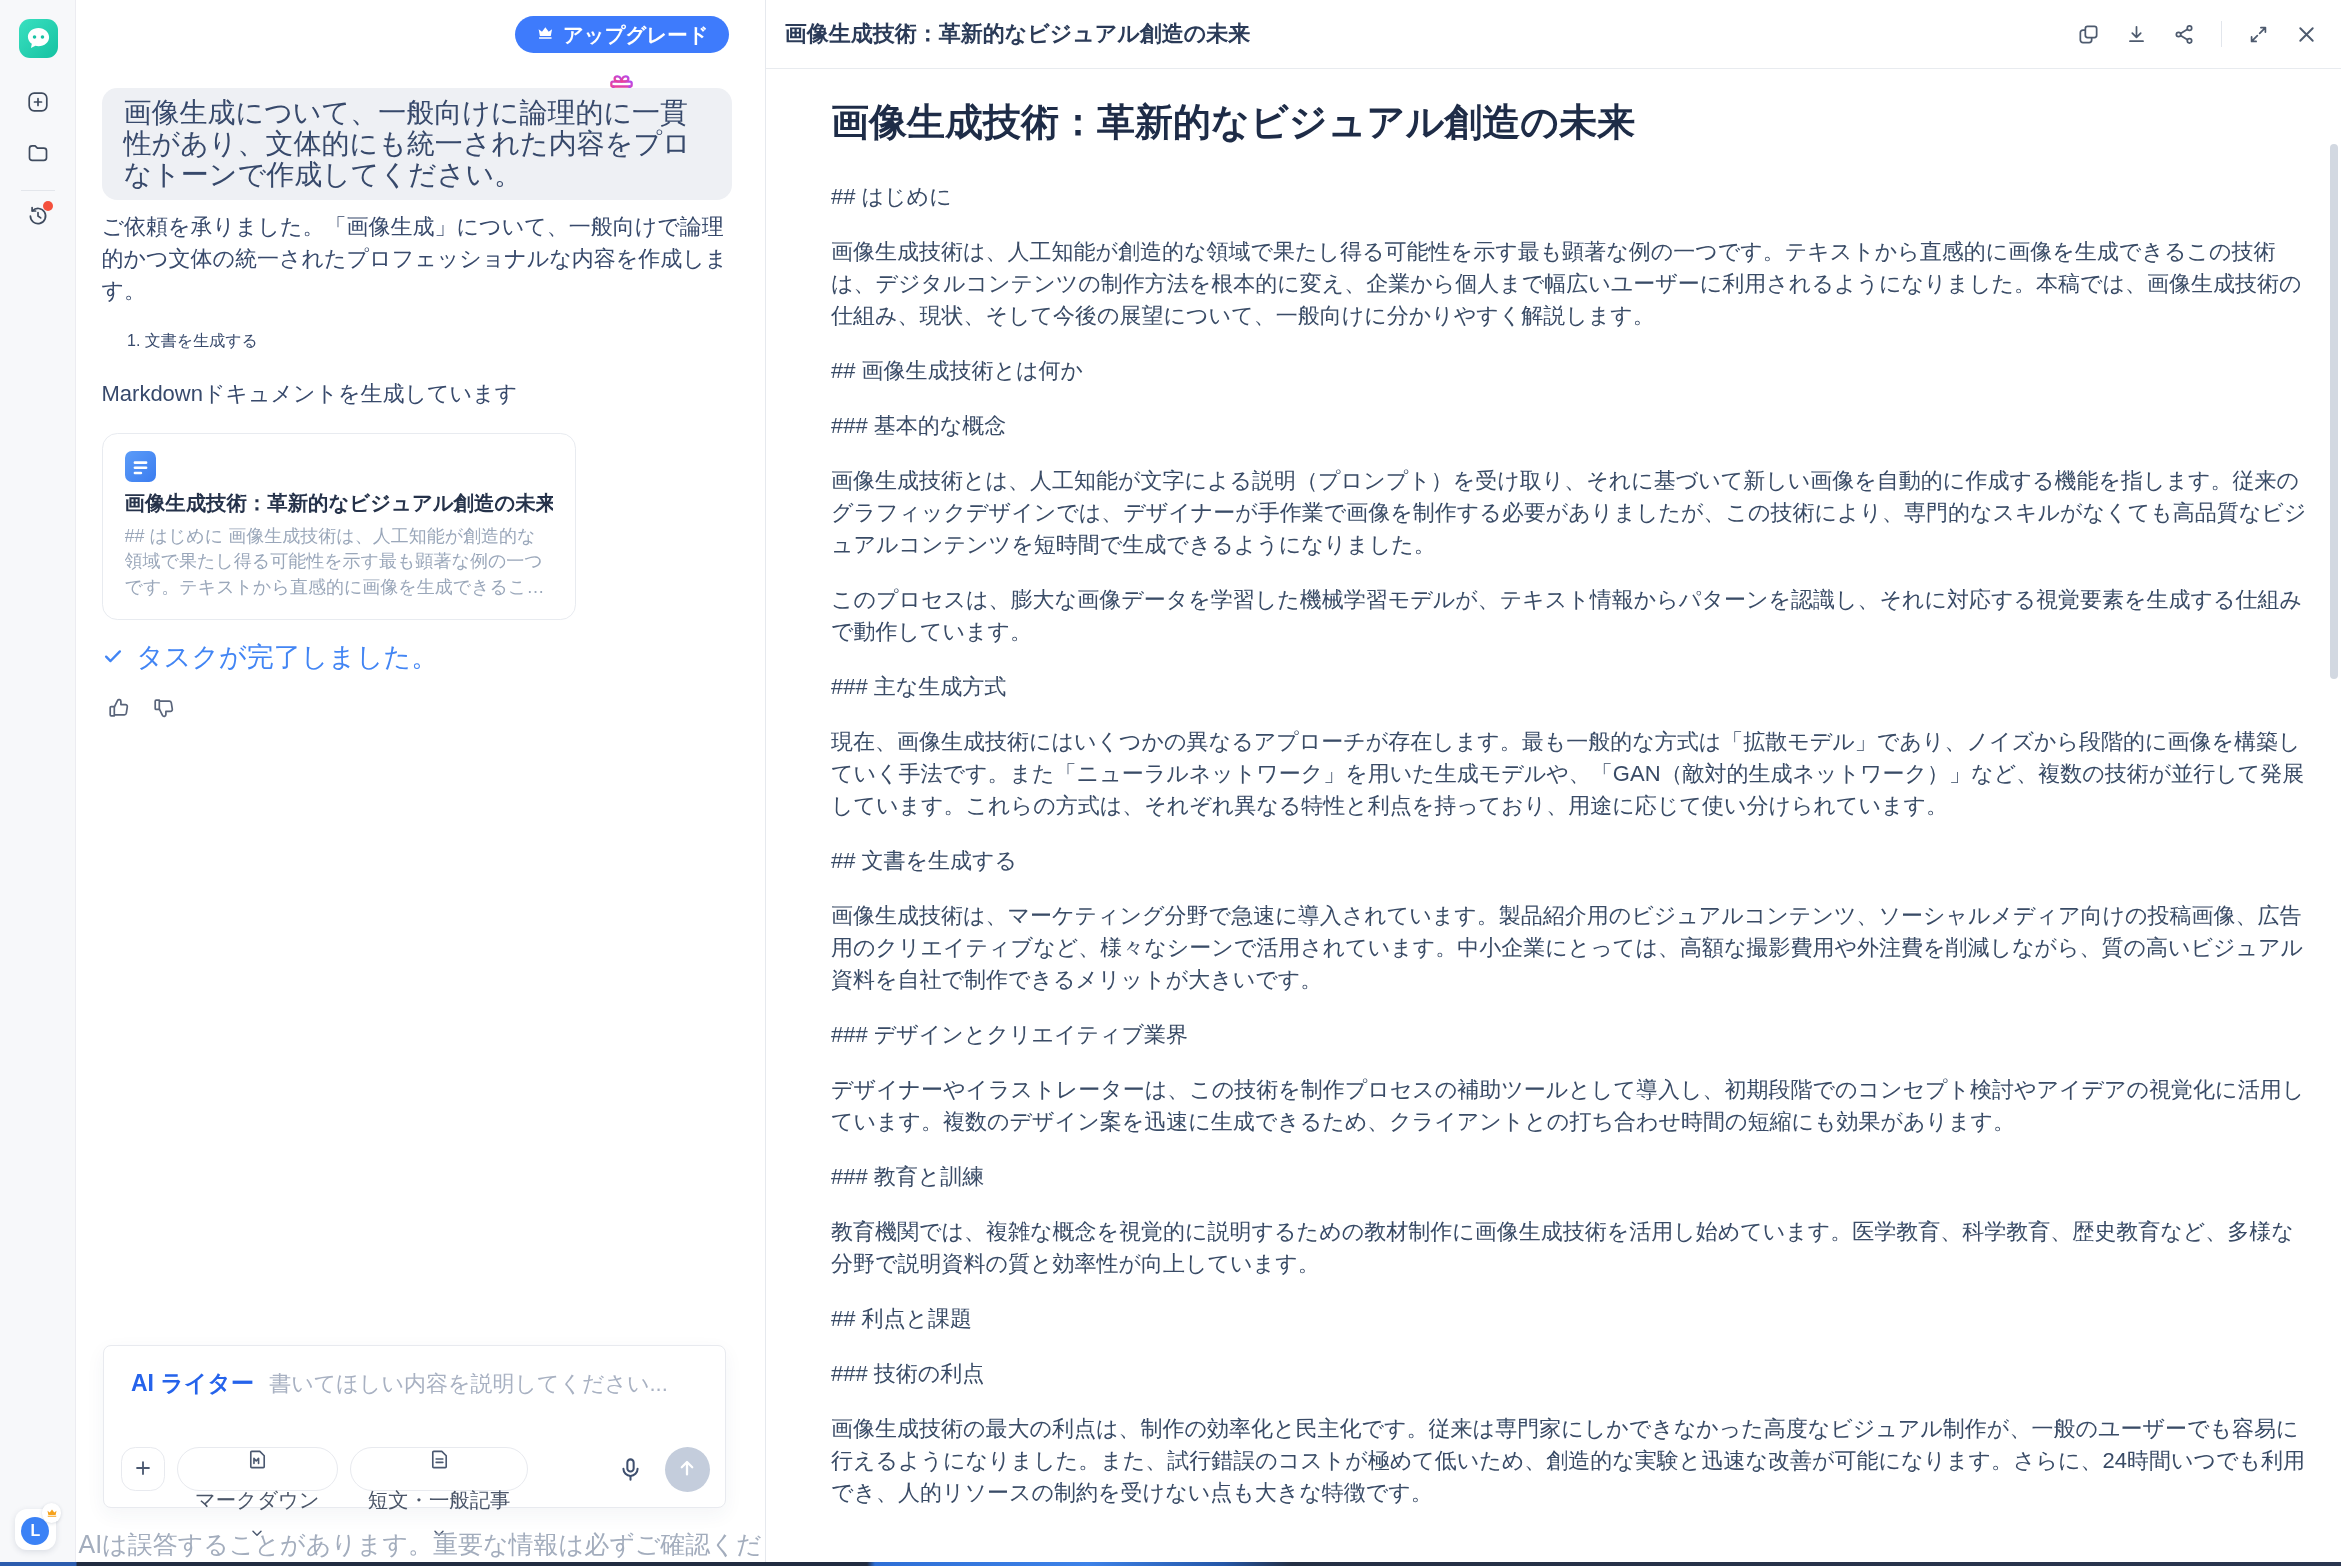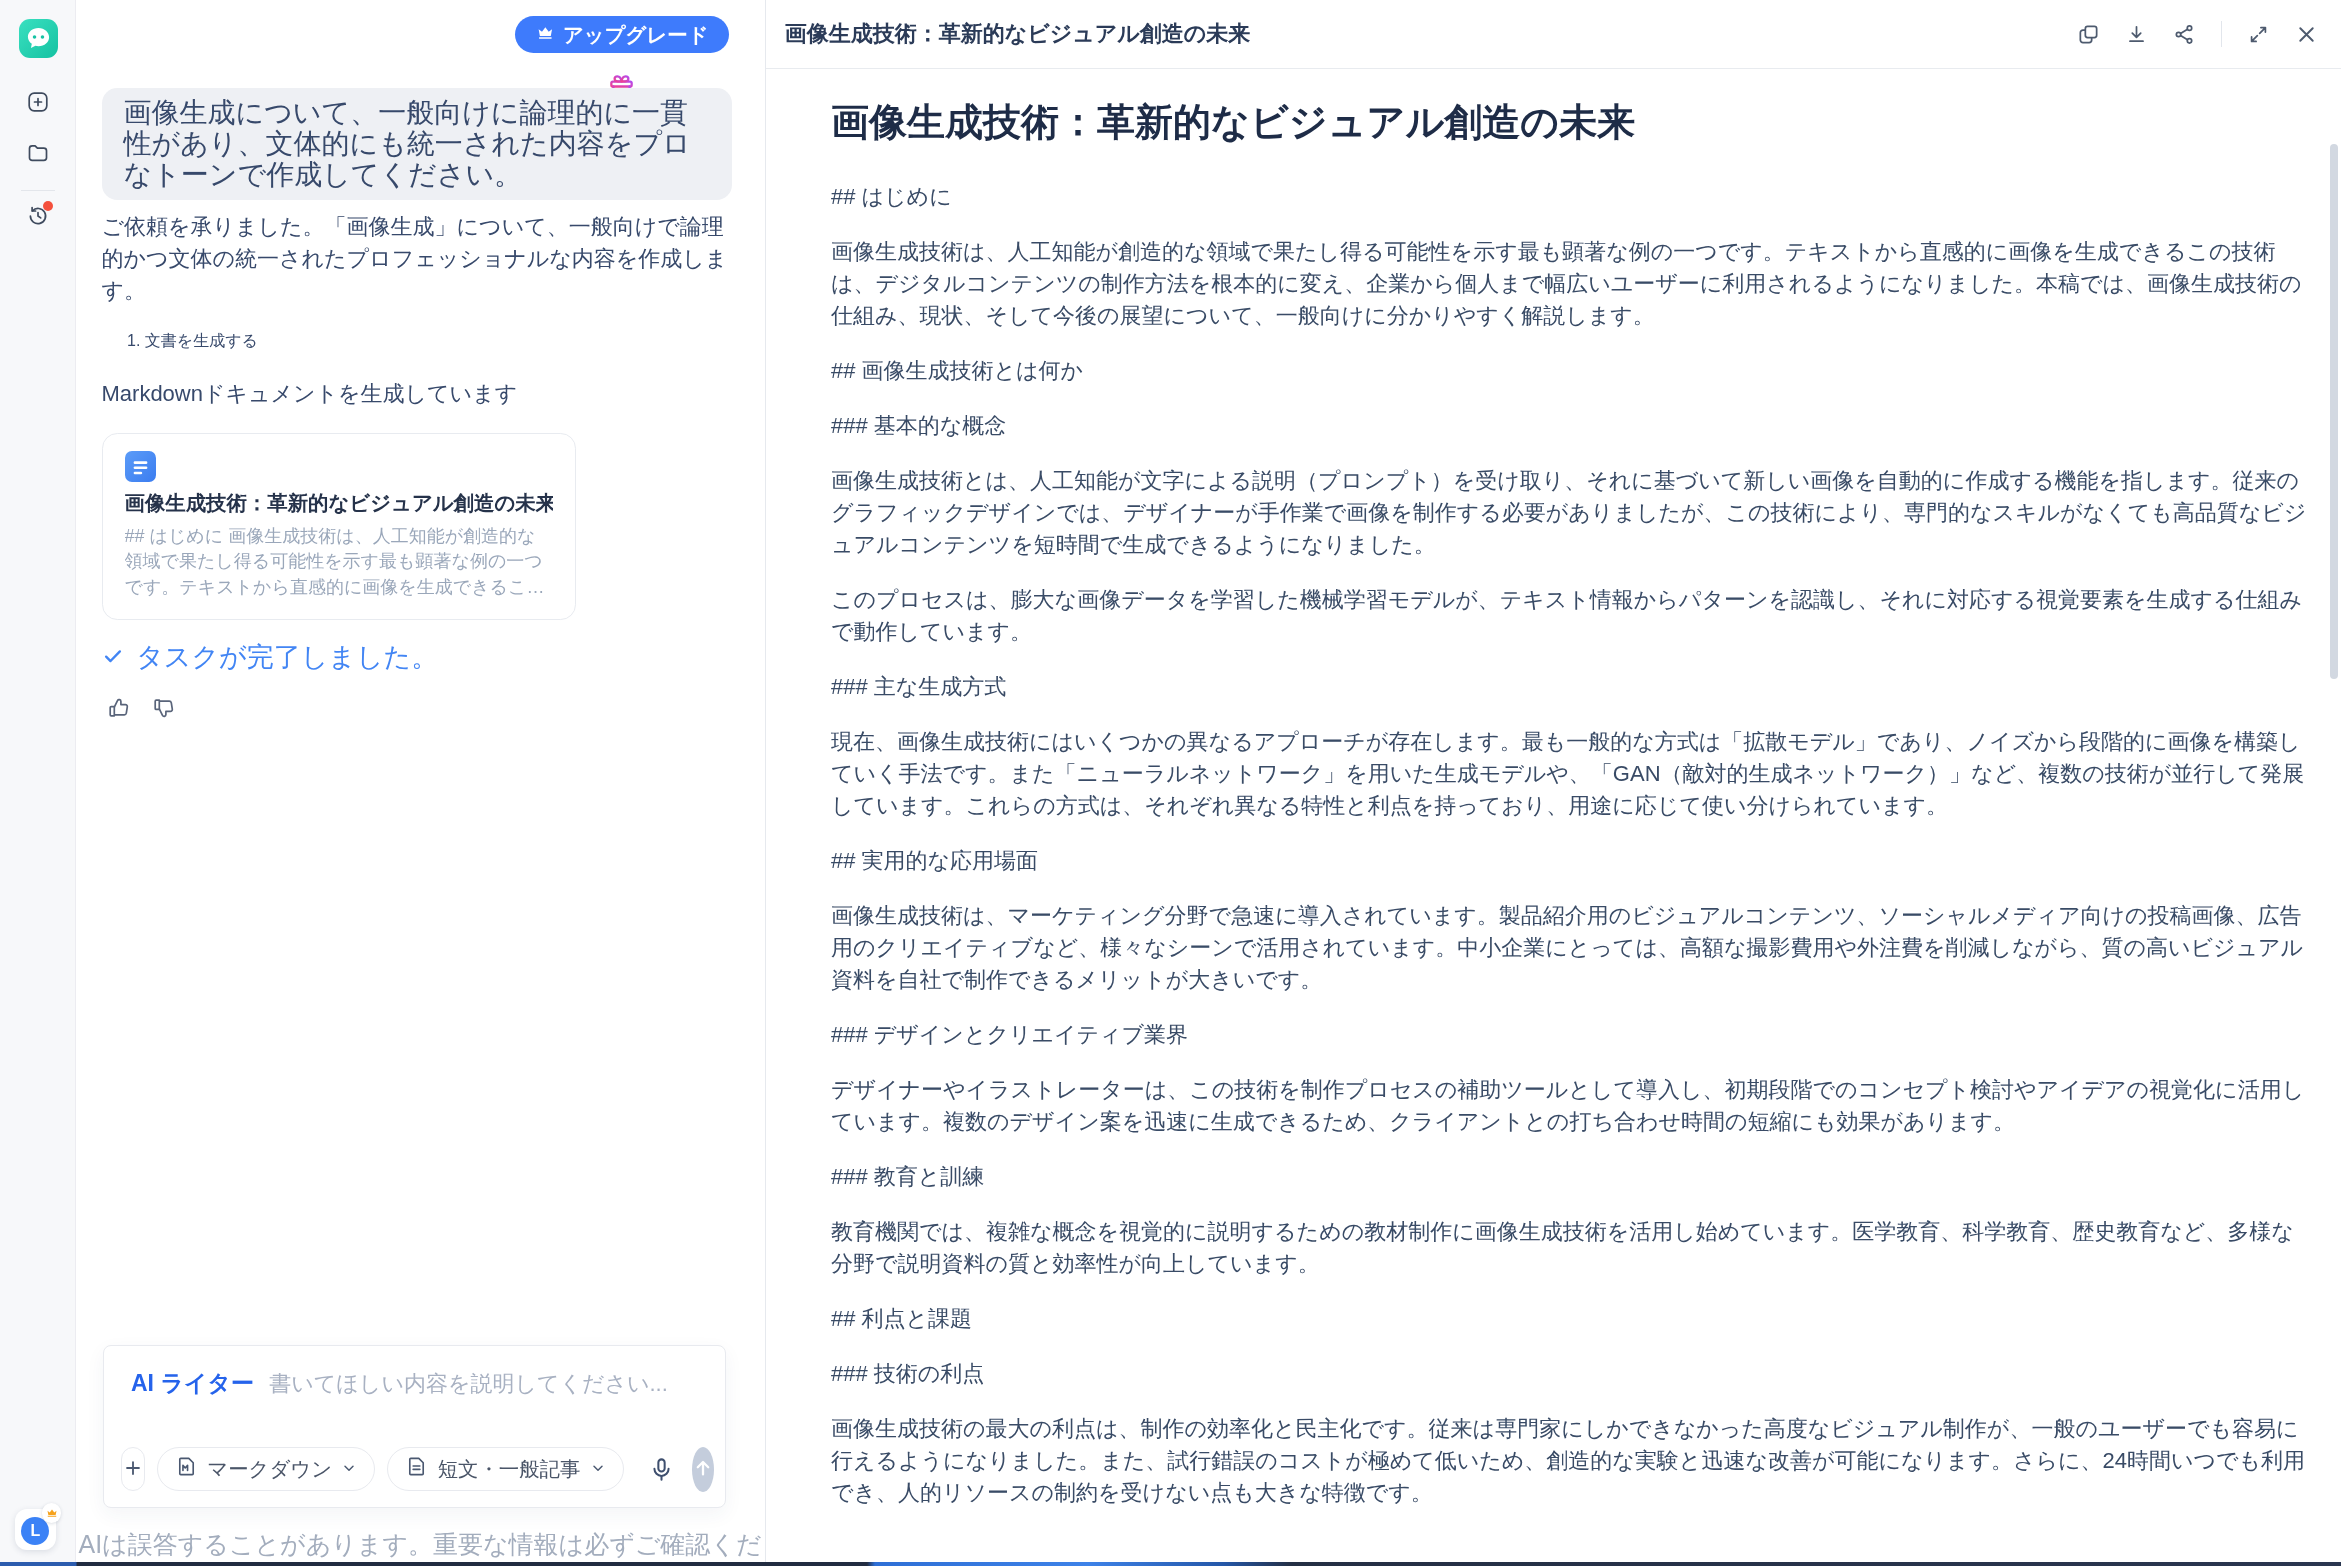--- a/index.html
+++ b/index.html
@@ -77,21 +77,21 @@
   .composer-input { flex:1; border:none; outline:none; font-size:22px; color:#37496b;
     font-family:"Liberation Sans","DejaVu Sans",sans-serif; background:transparent; }
   .composer-input::placeholder { color:#a8b1c2; }
   .composer-row2 { position:absolute; left:17px; right:15.3px; bottom:15.3px; display:flex;
     align-items:center; gap:12px; }
   .attach-btn { width:44px; height:44px; border:1.7px solid #e8eaef; border-radius:14.4px; background:#fff;
     color:#4a5870; cursor:pointer; display:flex; align-items:center; justify-content:center; }
   .attach-btn svg { width:22px; height:22px; }
   .chip { height:44px; border:1.7px solid #e8eaef; border-radius:22px; background:#fff; padding:0 17px;
     display:flex; align-items:center; gap:9.3px; font-size:20.4px; color:#4a5568; cursor:pointer;
-    font-family:"Liberation Sans","DejaVu Sans",sans-serif; white-space:nowrap; }
+    font-family:"Liberation Sans","DejaVu Sans",sans-serif; white-space:nowrap;flex-direction:column; }
   .chip svg.file { width:23px; height:23px; }
   .chip svg.chev { width:16px; height:16px; }
   .row2-spacer { flex:1; }
   .mic-btn { width:31px; height:31px; border:none; background:none; color:#3e4f6e; cursor:pointer; margin-right:5.1px;}
   .mic-btn svg { width:27px; height:27px; display:block; }
   .send-btn { width:45px; height:45px; border-radius:50%; border:none; cursor:pointer;
     background:var(--send-button-gray,#c4cddc); display:flex; align-items:center; justify-content:center; }
   .send-btn svg { width:22px; height:22px; }
 
   .disclaimer { position:absolute; left:0; top:1528px; width:100%; text-align:center;
@@ -379,21 +379,21 @@
       <h1 class="doc-title">画像生成技術：革新的なビジュアル創造の未来</h1>
       <div class="doc-paragraphs">
           <p>## はじめに</p>
           <p>画像生成技術は、人工知能が創造的な領域で果たし得る可能性を示す最も顕著な例の一つです。テキストから直感的に画像を生成できるこの技術は、デジタルコンテンツの制作方法を根本的に変え、企業から個人まで幅広いユーザーに利用されるようになりました。本稿では、画像生成技術の仕組み、現状、そして今後の展望について、一般向けに分かりやすく解説します。</p>
           <p>## 画像生成技術とは何か</p>
           <p>### 基本的な概念</p>
           <p>画像生成技術とは、人工知能が文字による説明（プロンプト）を受け取り、それに基づいて新しい画像を自動的に作成する機能を指します。従来のグラフィックデザインでは、デザイナーが手作業で画像を制作する必要がありましたが、この技術により、専門的なスキルがなくても高品質なビジュアルコンテンツを短時間で生成できるようになりました。</p>
           <p>このプロセスは、膨大な画像データを学習した機械学習モデルが、テキスト情報からパターンを認識し、それに対応する視覚要素を生成する仕組みで動作しています。</p>
           <p>### 主な生成方式</p>
           <p>現在、画像生成技術にはいくつかの異なるアプローチが存在します。最も一般的な方式は「拡散モデル」であり、ノイズから段階的に画像を構築していく手法です。また「ニューラルネットワーク」を用いた生成モデルや、「GAN（敵対的生成ネットワーク）」など、複数の技術が並行して発展しています。これらの方式は、それぞれ異なる特性と利点を持っており、用途に応じて使い分けられています。</p>
-          <p>## 実用的な応用場面</p>
+          <p>## 文書を生成する</p>
           <p>画像生成技術は、マーケティング分野で急速に導入されています。製品紹介用のビジュアルコンテンツ、ソーシャルメディア向けの投稿画像、広告用のクリエイティブなど、様々なシーンで活用されています。中小企業にとっては、高額な撮影費用や外注費を削減しながら、質の高いビジュアル資料を自社で制作できるメリットが大きいです。</p>
           <p>### デザインとクリエイティブ業界</p>
           <p>デザイナーやイラストレーターは、この技術を制作プロセスの補助ツールとして導入し、初期段階でのコンセプト検討やアイデアの視覚化に活用しています。複数のデザイン案を迅速に生成できるため、クライアントとの打ち合わせ時間の短縮にも効果があります。</p>
           <p>### 教育と訓練</p>
           <p>教育機関では、複雑な概念を視覚的に説明するための教材制作に画像生成技術を活用し始めています。医学教育、科学教育、歴史教育など、多様な分野で説明資料の質と効率性が向上しています。</p>
           <p>## 利点と課題</p>
           <p>### 技術の利点</p>
           <p>画像生成技術の最大の利点は、制作の効率化と民主化です。従来は専門家にしかできなかった高度なビジュアル制作が、一般のユーザーでも容易に行えるようになりました。また、試行錯誤のコストが極めて低いため、創造的な実験と迅速な改善が可能になります。さらに、24時間いつでも利用でき、人的リソースの制約を受けない点も大きな特徴です。</p>
         </div>
     </div>

